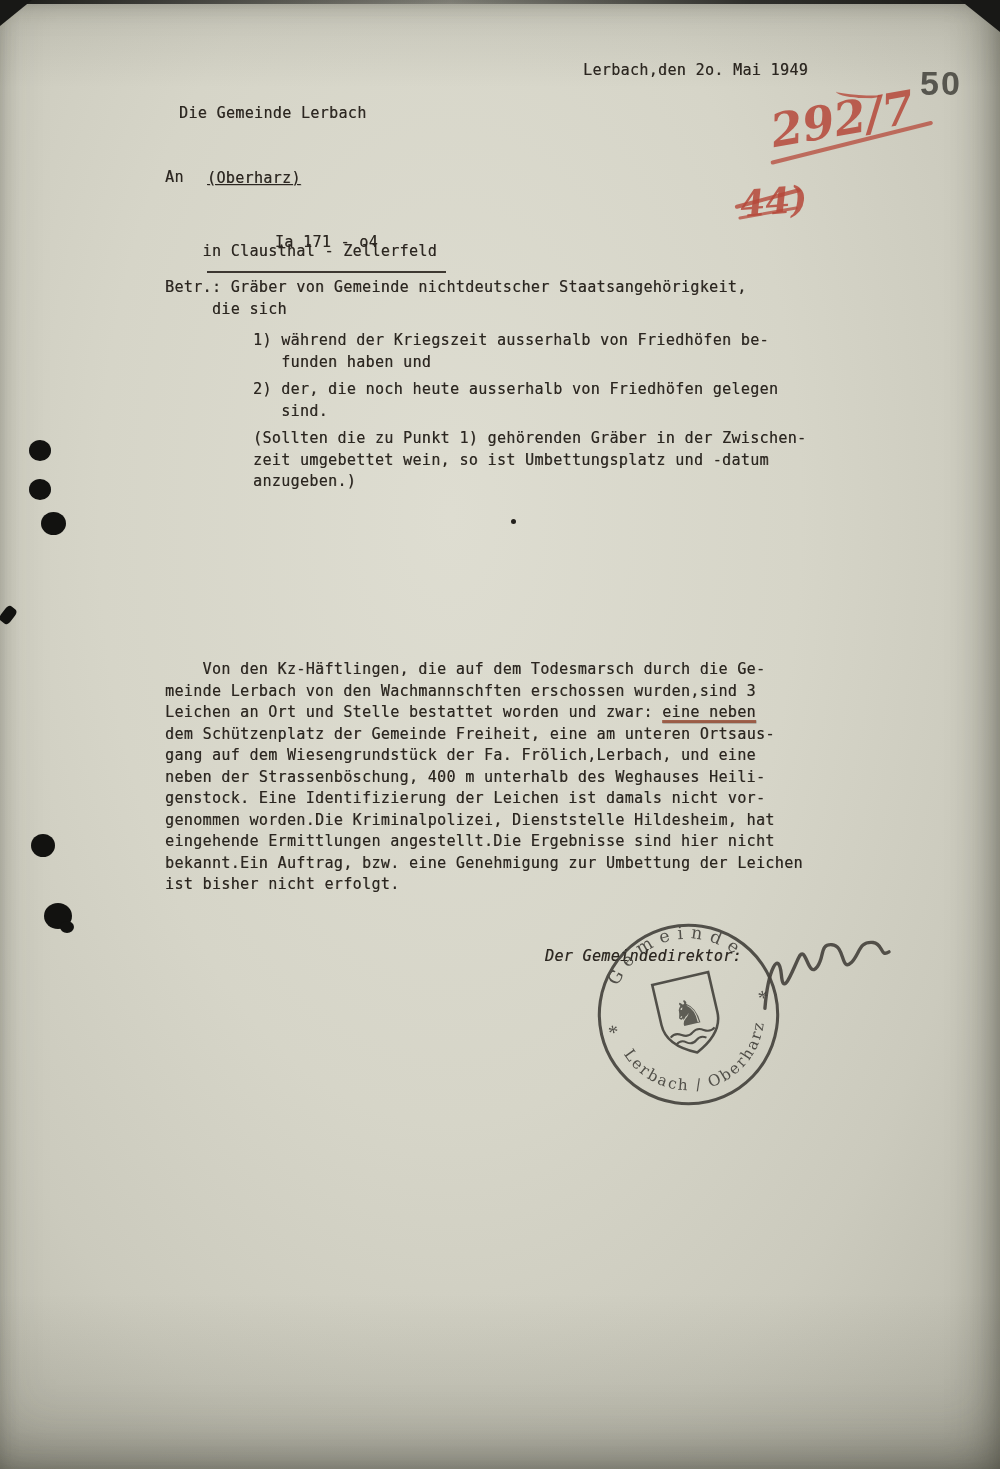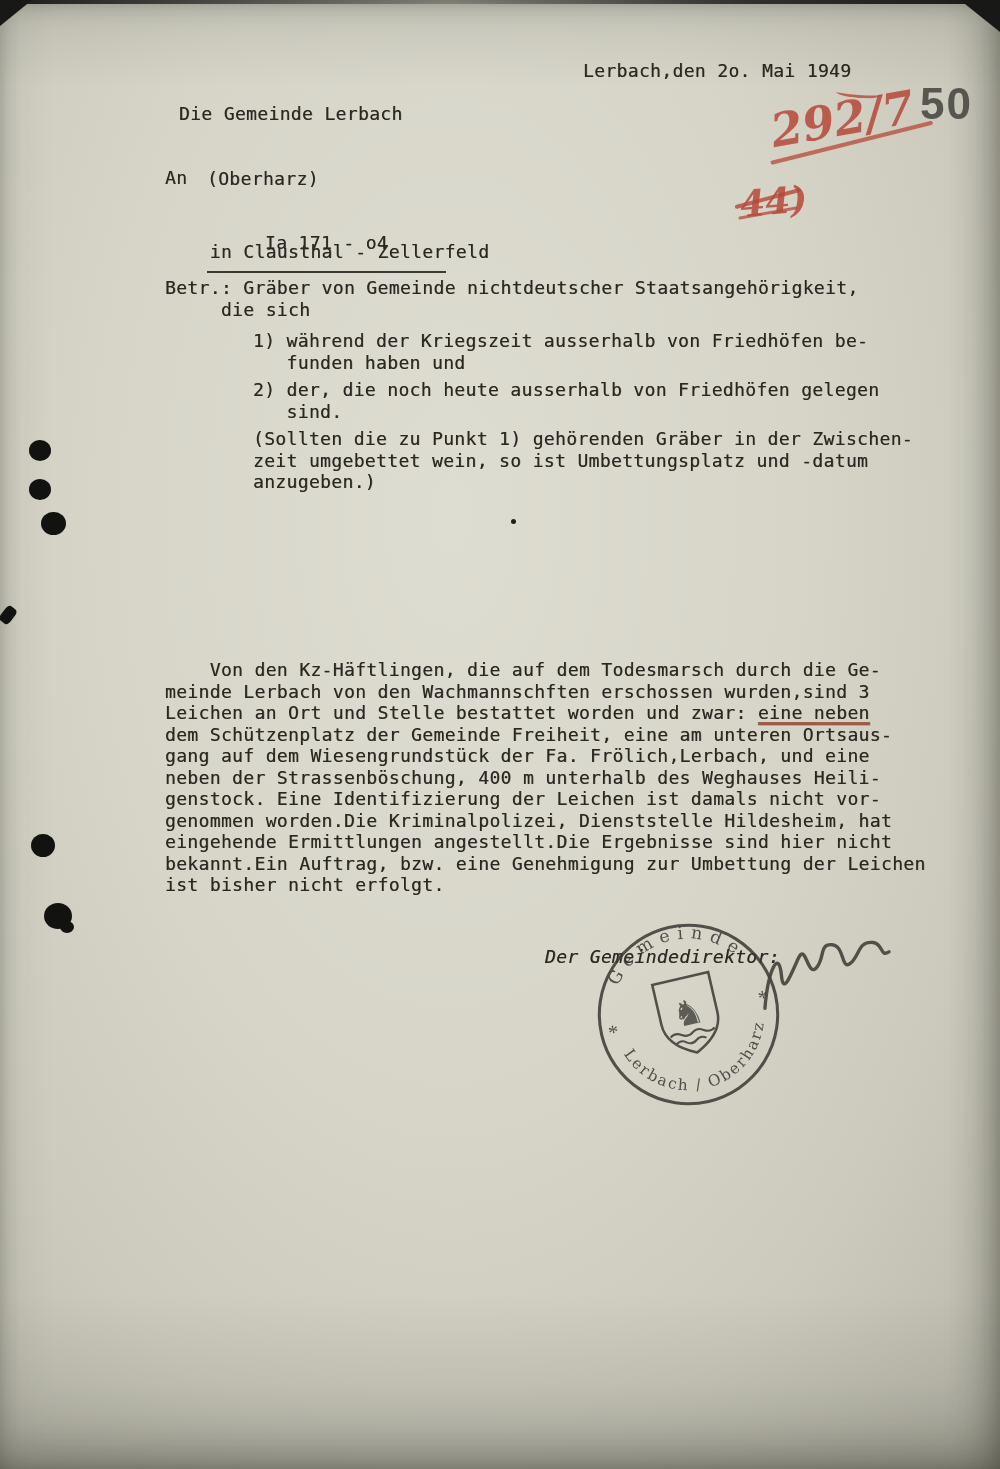--- a/index.html
+++ b/index.html
@@ -14,32 +14,31 @@
       radial-gradient(ellipse at 45% 35%, #deddd1 0%, #d6d5c8 45%, #cbcabd 72%, #b8b7aa 100%);
     box-shadow:
       inset -20px 0 45px -18px rgba(40,40,30,0.50),
       inset 0 -34px 70px -28px rgba(40,40,30,0.45),
       inset 0 12px 28px -20px rgba(40,40,30,0.40),
       inset 10px 0 28px -20px rgba(40,40,30,0.30);
   }
   .abs { position:absolute; }
   .typew {
     font-family:"DejaVu Sans Mono","Liberation Mono",monospace;
-    font-size:18px; line-height:21.5px; letter-spacing:0.35px;
+    font-size:15px; line-height:21.5px; letter-spacing:0.35px;
     color:#2b2620; white-space:pre-wrap;
     text-shadow:0.4px 0.4px 0.5px rgba(43,38,32,0.55);
   }
   .ul { text-decoration-thickness:2px; text-underline-offset:3px; }
   .ul-red { text-decoration:underline; text-decoration-thickness:2.5px; text-underline-offset:3px; text-decoration-color:rgba(160,88,64,0.85);text-align:right; }
   .ref-underline { display:inline-block; min-width:239px; border-bottom:2.5px solid rgba(43,38,32,0.9); padding-bottom:17px;text-align:center; }
   .page-number {
     font-family:"Liberation Sans","DejaVu Sans",sans-serif;
-    font-size:44px; font-weight:bold; letter-spacing:2px;
+    font-size:34px; font-weight:bold; letter-spacing:2px;
     color:rgba(74,73,67,0.9);
-    margin-top:15px;
   }
   .red-hand {
     font-family:"DejaVu Serif","Liberation Serif",serif;
     font-style:italic; font-weight:bold;
     color:rgba(181,72,58,0.85);
   }
   .red-number { font-size:46px; transform:rotate(-10deg); }
   .red-number::after {
     content:""; position:absolute; left:-6px; right:-16px; bottom:0px; height:4px;
     background:rgba(181,72,58,0.75); transform:rotate(-4deg); border-radius:2px;
@@ -61,21 +60,21 @@
   .blob { position:absolute; background:#121210; border-radius:50%; }
   .corner-tl { width:0; height:0; border-top:26px solid #181816; border-right:32px solid transparent; left:0; top:0; }
   .corner-tr { width:0; height:0; border-top:32px solid #181816; border-left:40px solid transparent; right:0; top:0; }
   .top-edge {
     left:0; right:0; top:0; height:4px;
     background:linear-gradient(to right, rgba(20,20,18,0.95), rgba(20,20,18,0.25) 45%, rgba(20,20,18,0.8) 75%, rgba(20,20,18,0.95));
   }
   .speck { position:absolute; background:#23211d; border-radius:50%; }
   .stamp-wrap { left:586px; top:912px; width:205px; height:205px; transform:rotate(-13deg); opacity:0.85; }
   .signature-wrap { left:752px; top:925px; transform:rotate(-10deg); opacity:0.9; }
-  .indent { padding-left:28px; }
+  .indent { padding-left:28px;text-decoration:underline; }
 </style>
 </head>
 <body>
 
 <div class="page">
 
   <div class="abs top-edge"></div>
   <div class="abs corner-tl"></div>
   <div class="abs corner-tr"></div>
 

